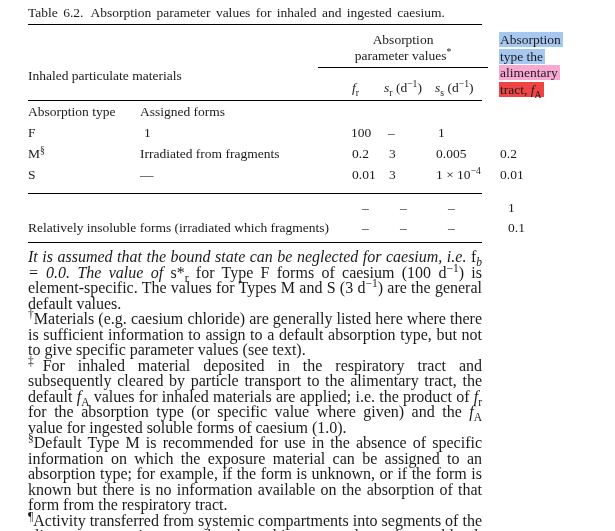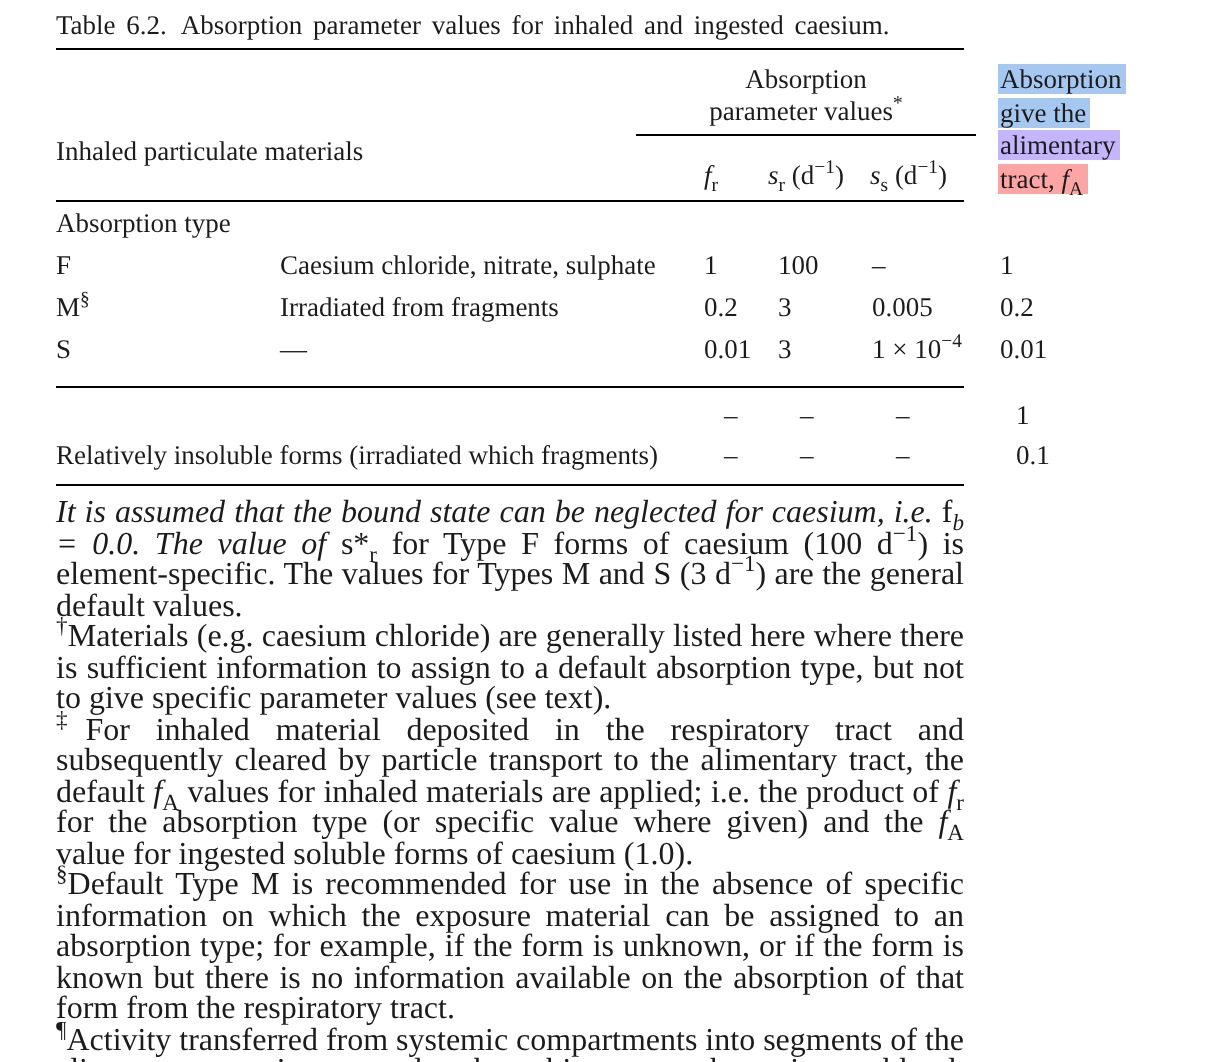--- a/index.html
+++ b/index.html
@@ -78,35 +78,35 @@
       <div>Absorption</div>
       <div>parameter values<sup>*</sup></div>
     </div>
 
     <span class="hc hc1"><i>f</i><sub>r</sub></span>
     <span class="hc hc2"><i>s</i><sub>r</sub> (d<sup>−1</sup>)</span>
     <span class="hc hc3"><i>s</i><sub>s</sub> (d<sup>−1</sup>)</span>
 
     <div class="h-right">
       <div><span class="hl" style="background: rgb(166, 200, 240);">Absorption</span></div>
-      <div><span class="hl" style="background: rgb(166, 200, 240);">give the</span></div>
-      <div><span class="hl" style="background: #c4b5fd;">alimentary</span></div>
-      <div><span class="hl" style="background: #fca5a5;">tract, <i>f</i><sub>A</sub></span></div>
+      <div><span class="hl" style="background: rgb(166, 200, 240);">type the</span></div>
+      <div><span class="hl" style="background: #f9a8d4;">alimentary</span></div>
+      <div><span class="hl" style="background: #ef4444;">tract, <i>f</i><sub>A</sub></span></div>
     </div>
   </div>
 
   <div class="rule"></div>
 
   <div class="row">
     <div>Absorption type</div>
+    <div class="span-rest">Assigned forms</div>
   </div>
 
   <div class="row">
     <div>F</div>
-    <div>Caesium chloride, nitrate, sulphate</div>
     <div class="c3">1</div>
     <div class="c4">100</div>
     <div class="c5">–</div>
     <div class="c6">1</div>
   </div>
   <div class="row">
     <div>M<sup>§</sup></div>
     <div>Irradiated from fragments</div>
     <div class="c3">0.2</div>
     <div class="c4">3</div>

